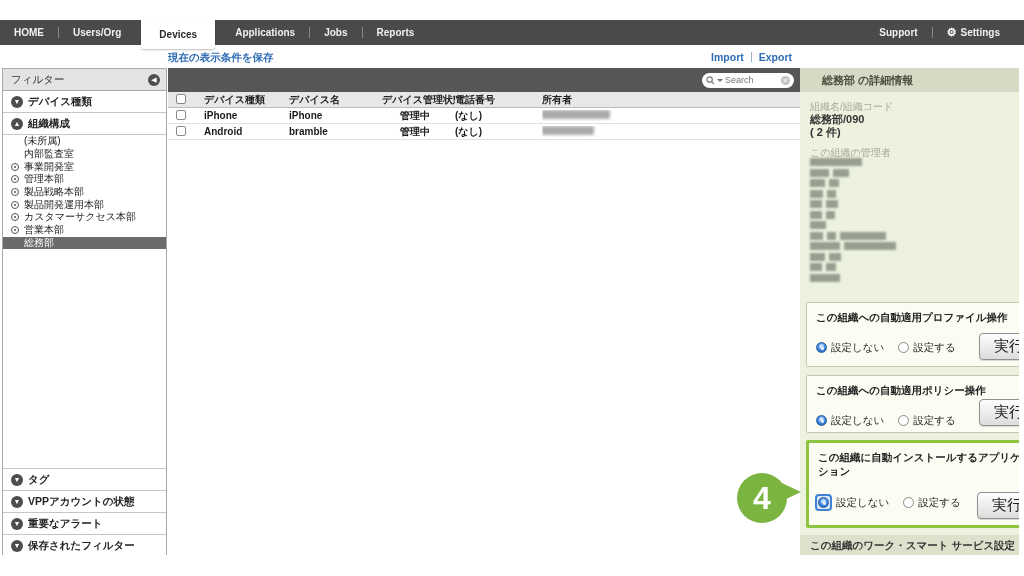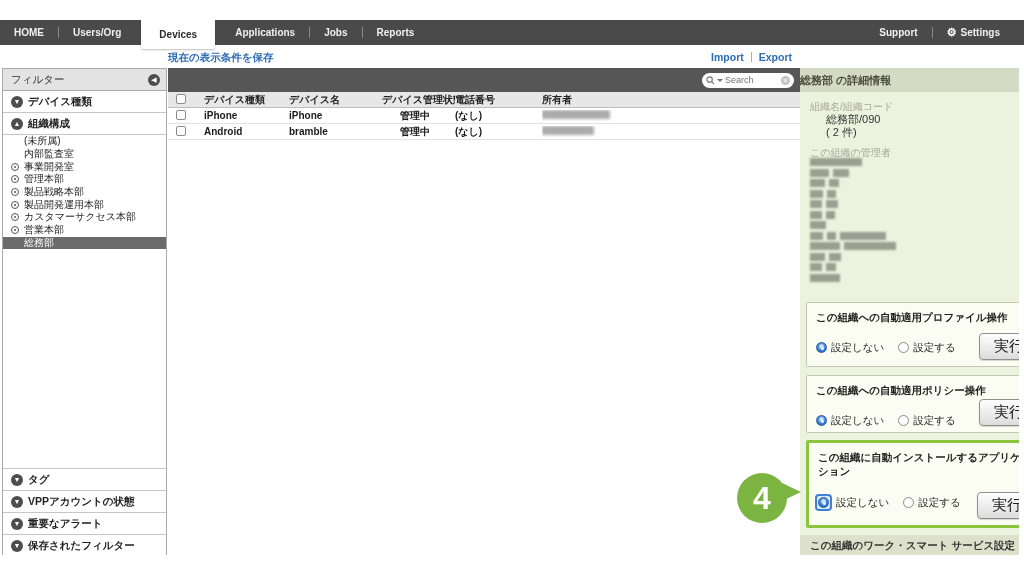--- a/index.html
+++ b/index.html
@@ -49,23 +49,23 @@
   .tbl-header { background:#e7e7e7; border-bottom:1px solid #bdbdbd; font-weight:bold; color:#222; }
   .tbl-row > div { overflow:hidden; white-space:nowrap; }
   .cell-cb { padding-left:8px; }
   .cb { width:10px; height:10px; border:1px solid #8a8a8a; border-radius:2px; background:#fff; display:inline-block; cursor:pointer; }
   .cell-val { font-weight:bold; }
   .cell-status { padding-left:18px; font-weight:bold; }
   .redact { background:#ababab; height:9px; filter:blur(1.5px); border-radius:1px; }
 
   
   #panel { position:absolute; top:68px; left:800px; width:219px; height:487px; background:#edf2df; overflow:hidden; }
-  .panel-header { height:24px; background:#d5dac5; display:flex; align-items:center; padding-left:0; font-size:11px; font-weight:bold; color:#4c4c3e; }
+  .panel-header { height:24px; background:#d5dac5; display:flex; align-items:center; padding-left:22px; font-size:11px; font-weight:bold; color:#4c4c3e; }
   .p-label { position:absolute; left:10px; font-size:10px; color:#a6a696; }
-  .p-value { position:absolute; left:10px; font-size:11px; font-weight:normal; color:#333;margin-left:16px; }
+  .p-value { position:absolute; left:10px; font-size:11px; font-weight:bold; color:#333; }
   .redact-row { display:flex; gap:4px; margin-bottom:2.5px; }
   .redact-block { background:#989e90; height:8px; filter:blur(1.3px); }
   #admin-redacted { position:absolute; left:10px; top:90px; width:120px; }
 
   .action-box { position:absolute; left:6px; width:242px; background:#fbfdf2; border:1px solid #c3c7b4; border-radius:2px; padding:8px 9px; }
   .action-box .box-title { font-size:10.5px; font-weight:bold; color:#222; line-height:1.3; }
   .radio-row { display:flex; gap:14px; margin-top:16px; }
   .radio-opt { display:flex; align-items:center; gap:4px; font-size:10.5px; color:#222; cursor:pointer; }
   .radio { width:11px; height:11px; border-radius:50%; border:1px solid #8a8a8a; background:#fff; display:inline-block; position:relative; flex:none; }
   .radio.sel { background:radial-gradient(circle at 50% 38%, #cfe4fb 0 1.5px, #4f94e8 3px, #1d5fb8 6px); border-color:#2a5f9e; }

